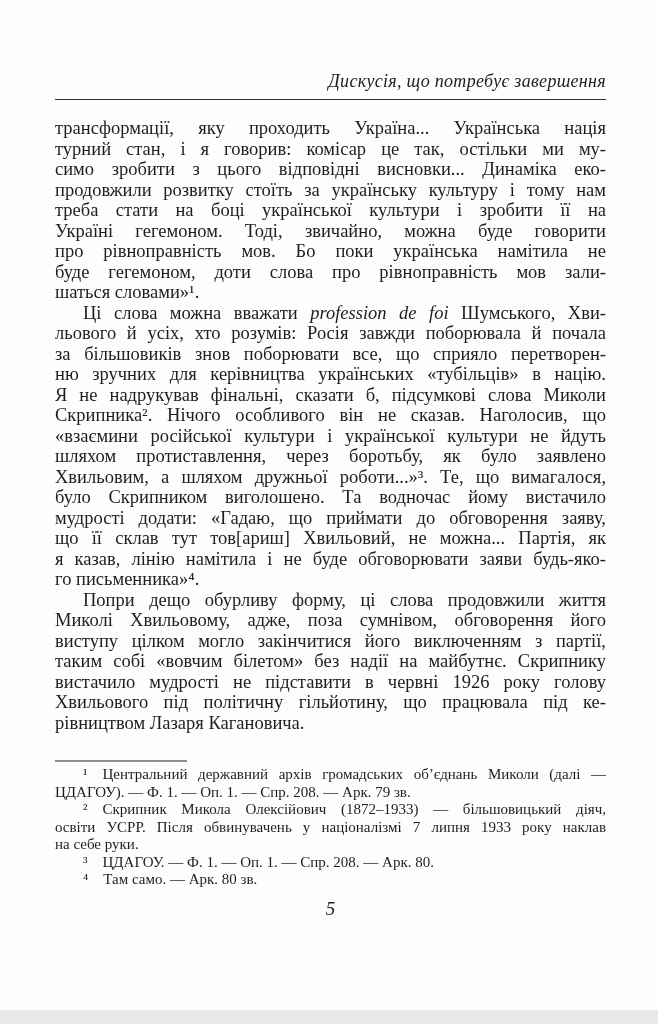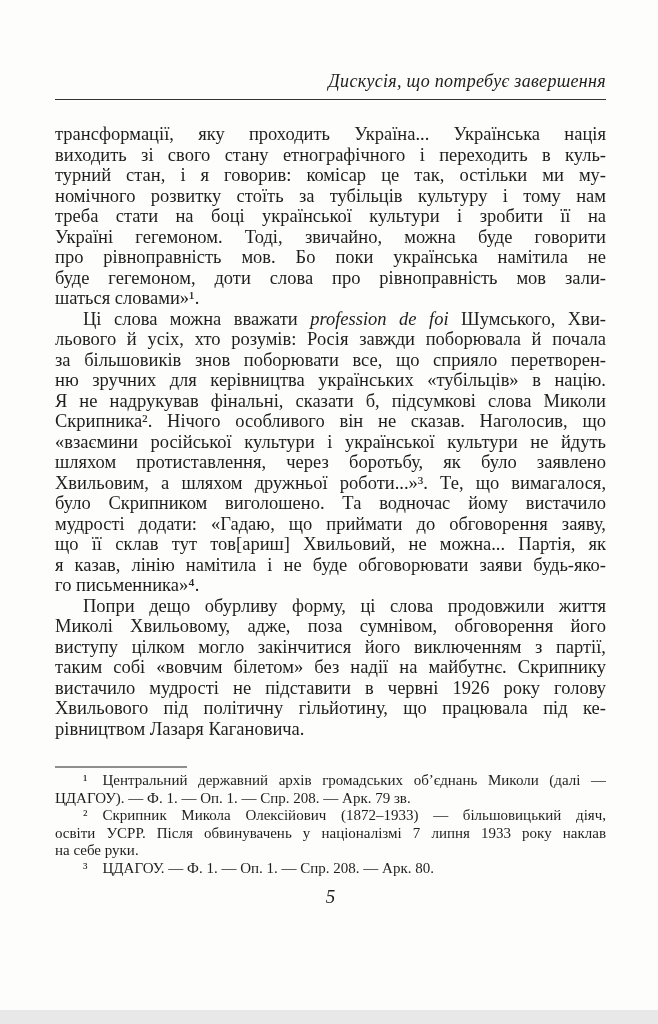--- a/index.html
+++ b/index.html
@@ -31,21 +31,21 @@
     text-align: right;
     padding-bottom: 7px;
     letter-spacing: 0.3px;
   }
   .header-rule {
     border: none;
     border-top: 1.5px solid #333;
     margin: 0 0 0 0;
   }
   .body-text {
-    margin-top: 24px;
+    margin-top: 18px;
     font-size: 18.5px;
     line-height: 20.5px;
   }
   .para { margin: 0; }
   .line {
     text-align: justify;
     text-align-last: justify;
     overflow: hidden;
     white-space: nowrap;
   }
@@ -77,23 +77,23 @@
 </head>
 <body>
 
 <div class="page">
   <div class="content">
     <div class="running-head">Дискусія, що потребує завершення</div>
     <div class="header-rule"></div>
     <div class="body-text">
         <div class="para">
           <div class="line">трансформації, яку проходить Україна... Українська нація</div>
-          <div class="line">виходить зі свого стану етнографічного і переходить в куль-</div>
           <div class="line">турний стан, і я говорив: комісар це так, остільки ми му-</div>
-          <div class="line">номічного розвитку стоїть за тубільців культуру і тому нам</div>
+          <div class="line">симо зробити з цього відповідні висновки... Динаміка еко-</div>
+          <div class="line">продовжили розвитку стоїть за українську культуру і тому нам</div>
           <div class="line">треба стати на боці української культури і зробити її на</div>
           <div class="line">Україні гегемоном. Тоді, звичайно, можна буде говорити</div>
           <div class="line">про рівноправність мов. Бо поки українська намітила не</div>
           <div class="line">буде гегемоном, доти слова про рівноправність мов зали-</div>
           <div class="line last">шаться словами»¹.</div>
         </div>
         <div class="para">
           <div class="line first">Ці слова можна вважати <em>profession de foi</em> Шумського, Хви-</div>
           <div class="line">льового й усіх, хто розумів: Росія завжди поборювала й почала</div>
           <div class="line">за більшовиків знов поборювати все, що сприяло перетворен-</div>
@@ -126,16 +126,19 @@
           <div class="line last">ЦДАГОУ). — Ф. 1. — Оп. 1. — Спр. 208. — Арк. 79 зв.</div>
         </div>
         <div class="footnote">
           <div class="line first">² Скрипник Микола Олексійович (1872–1933) — більшовицький діяч,</div>
           <div class="line">освіти УСРР. Після обвинувачень у націоналізмі 7 липня 1933 року наклав</div>
           <div class="line last">на себе руки.</div>
         </div>
         <div class="footnote">
           <div class="line last first">³ ЦДАГОУ. — Ф. 1. — Оп. 1. — Спр. 208. — Арк. 80.</div>
         </div>
+        <div class="footnote">
+          <div class="line last first">⁴ Там само. — Арк. 80 зв.</div>
+        </div>
       </div>
     <div class="page-number">5</div>
   </div>
 </div>
 
 </body></html>

